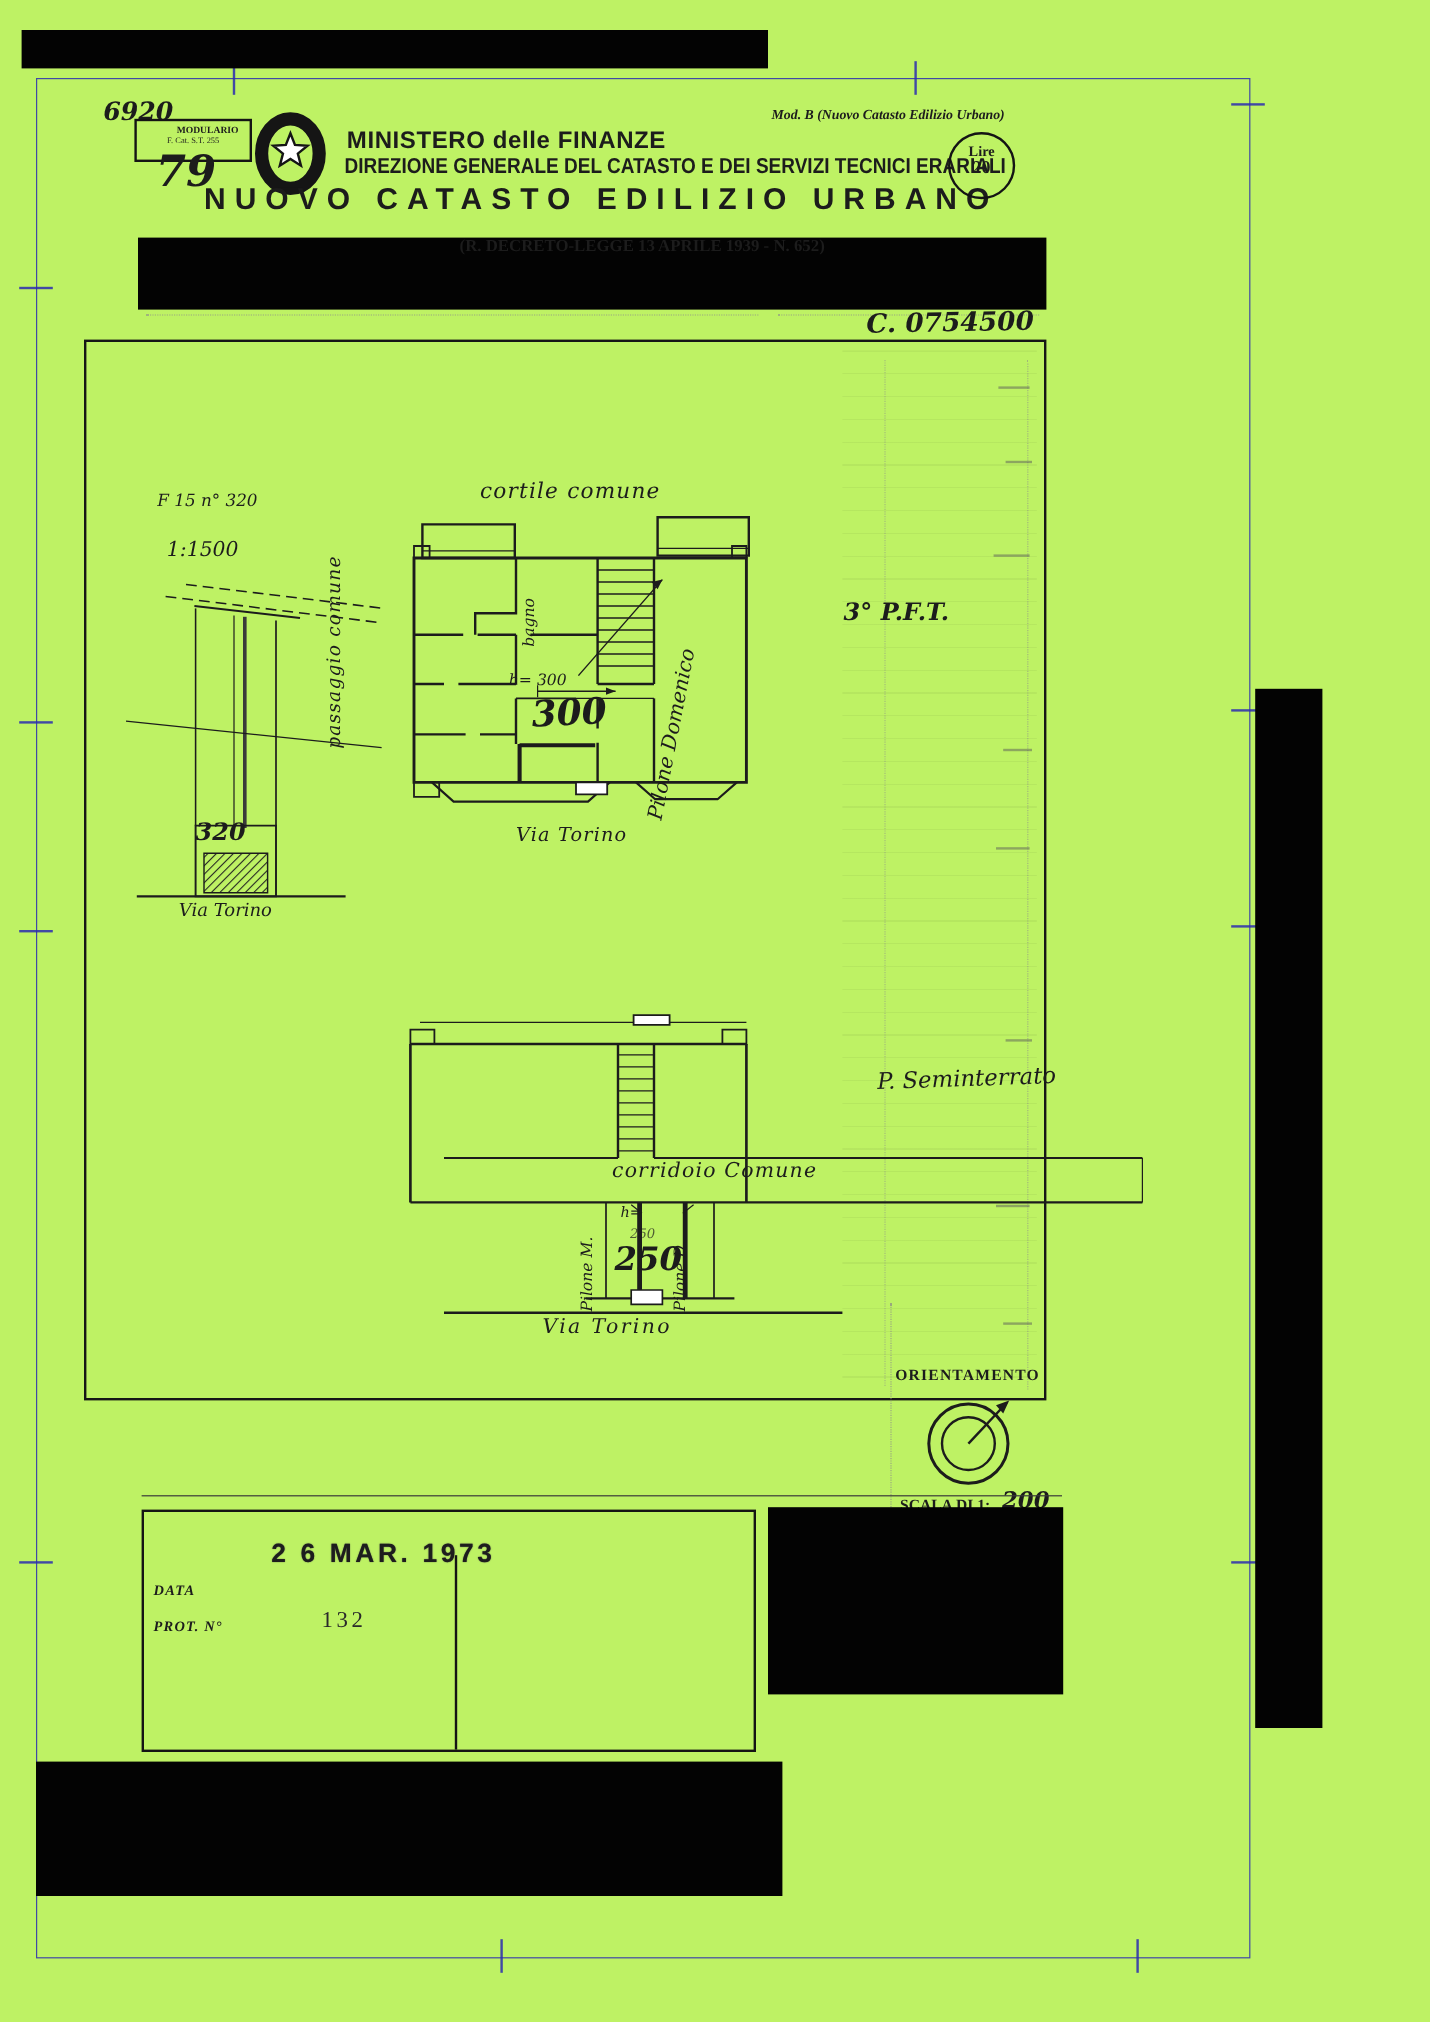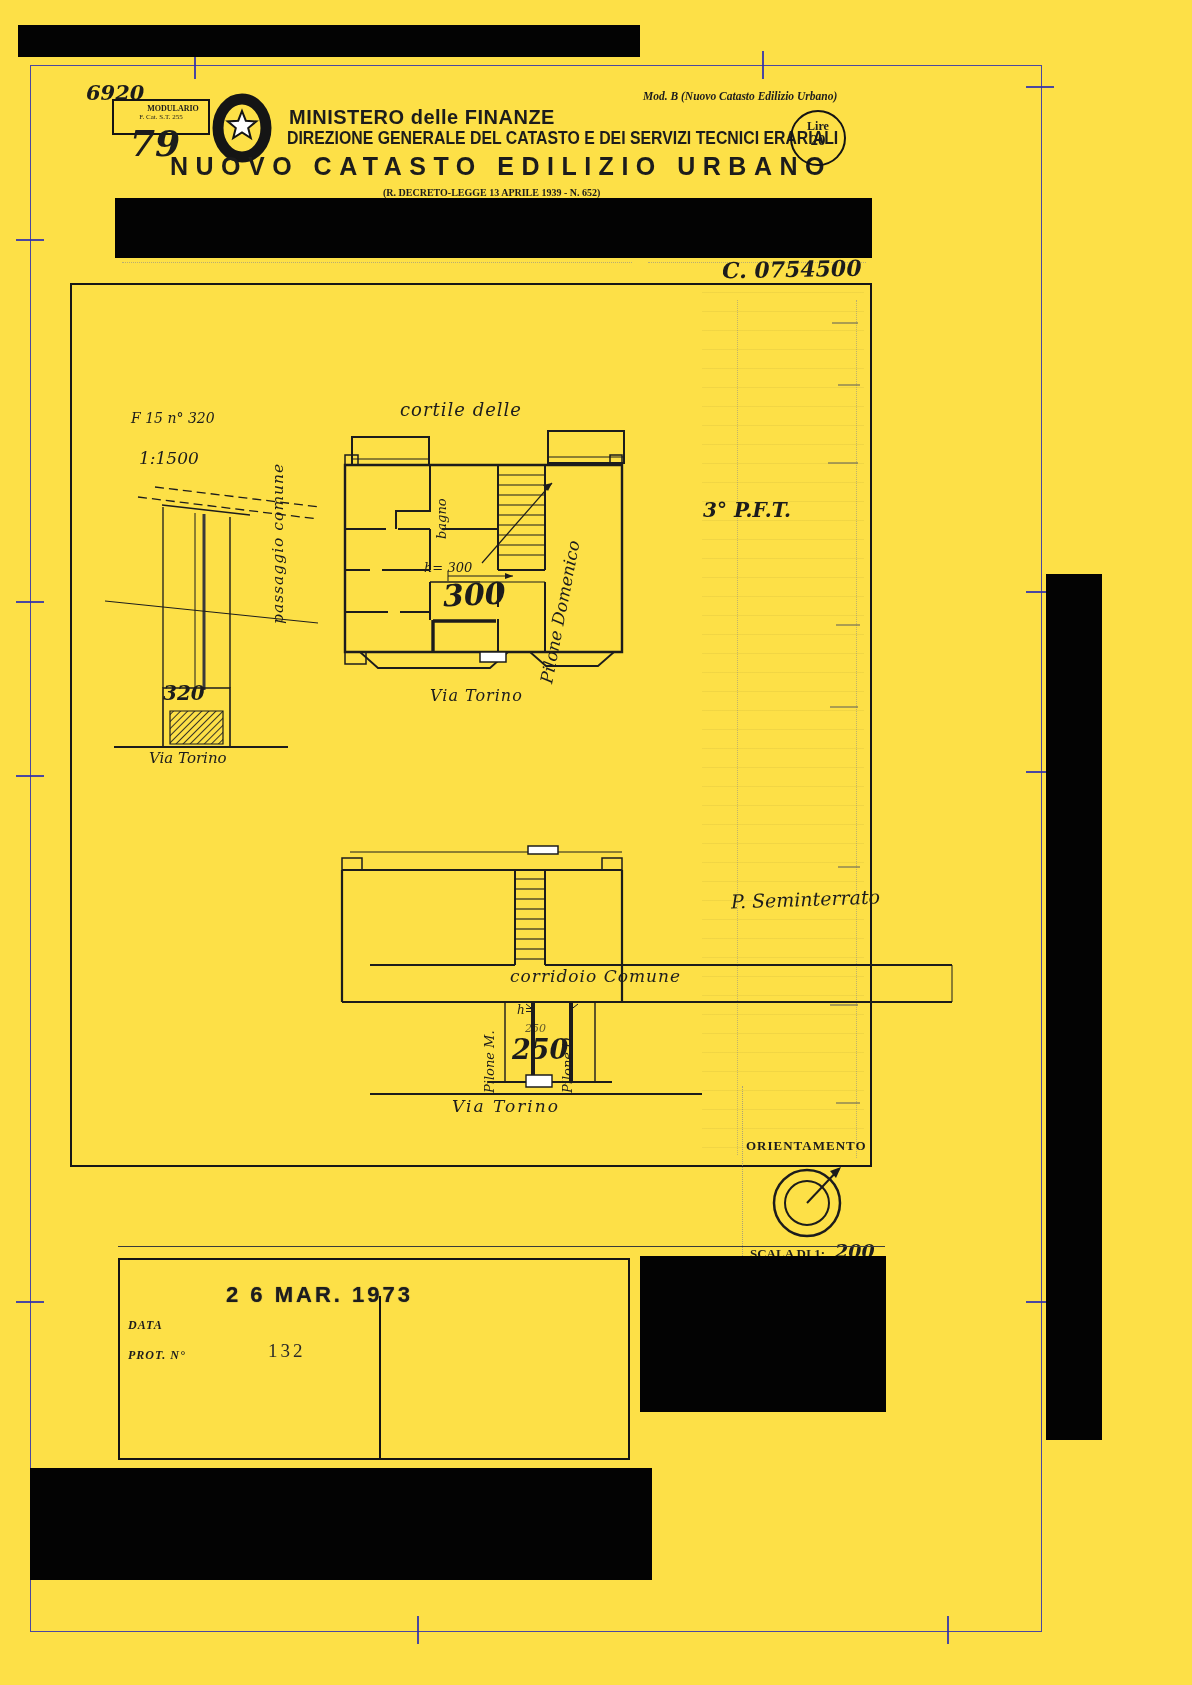--- a/index.html
+++ b/index.html
@@ -1,16 +1,16 @@
 <!DOCTYPE html>
 <html><head>
 <meta charset="utf-8">
 <style>
   html,body{margin:0;padding:0;background:#fff;}
-  #page{position:relative;width:1192px;height:1685px;background:#fde047;overflow:hidden;
+  #page{position:relative;width:1192px;height:1685px;background:#bef264;overflow:hidden;
         font-family:"Liberation Serif", serif;color:#1c1c1c;}
   .abs{position:absolute;}
   
   .blue-frame{position:absolute;left:30px;top:65px;width:1010px;height:1565px;
               border:1px solid #2b2bb0;opacity:.85;}
   .tickv{position:absolute;width:2px;height:28px;background:#2b2bb0;opacity:.85;}
   .tickh{position:absolute;width:28px;height:2px;background:#2b2bb0;opacity:.85;}
   
   .redact{position:absolute;background:#030303;}
   
@@ -66,21 +66,21 @@
 
   <svg style="left:210px;top:94px;" width="64" height="72" viewBox="0 0 64 72">
     <ellipse cx="32" cy="34" rx="24" ry="29" fill="none" stroke="#151515" stroke-width="11"></ellipse>
     <polygon points="32,17 35.8,26.7 46.3,27.4 38.2,34.0 40.8,44.1 32,38.5 23.2,44.1 25.8,34.0 17.7,27.4 28.2,26.7" fill="#ffffff" stroke="#151515" stroke-width="2"></polygon>
     <line x1="22" y1="64" x2="42" y2="64" stroke="#151515" stroke-width="4"></line>
   </svg>
 
   <div class="abs sans" style="left:289px;top:106px;font-size:20px;font-weight:bold;letter-spacing:.5px;">MINISTERO delle FINANZE</div>
   <div class="abs sans" style="left:287px;top:128px;font-size:18px;font-weight:bold;transform:scaleX(.88);transform-origin:0 0;white-space:nowrap;">DIREZIONE GENERALE DEL CATASTO E DEI SERVIZI TECNICI ERARIALI</div>
   <div class="abs sans" style="left:170px;top:152px;font-size:25px;font-weight:700;letter-spacing:.30em;white-space:nowrap;">NUOVO CATASTO EDILIZIO URBANO</div>
-  <div class="abs serif" style="left:383px;top:187px;font-size:10px;font-weight:bold;">(R. DECRETO-LEGGE 13 APRILE 1939 - N. 652)</div>
+  <div class="abs serif" style="left:383px;top:198px;font-size:14px;font-weight:bold;">(R. DECRETO-LEGGE 13 APRILE 1939 - N. 652)</div>
 
   <div class="abs serif" style="left:643px;top:90px;font-size:11.5px;font-weight:bold;font-style:italic;">Mod. B (Nuovo Catasto Edilizio Urbano)</div>
 
   <div class="abs" style="left:790px;top:110px;width:52px;height:52px;border:2.5px solid #141414;border-radius:50%;text-align:center;">
     <div class="serif" style="font-size:12px;font-weight:bold;margin-top:8px;line-height:12px;">Lire</div>
     <div class="serif" style="font-size:15px;font-weight:bold;line-height:16px;">20</div>
   </div>
 
   <div class="abs hw" style="left:722px;top:256px;font-size:22px;font-weight:bold;transform:rotate(-1deg);">C. 0754500</div>
 
@@ -117,21 +117,21 @@
     <rect x="63" y="293" width="67" height="59" stroke-width="1.6"></rect>
     <rect x="70" y="316" width="53" height="33" fill="url(#hatchp)" stroke-width="1.2"></rect>
     <path d="M14,352 H188" stroke-width="2"></path>
   </svg>
 
   <div class="abs hw" style="left:163px;top:681px;font-size:20px;font-weight:bold;">320</div>
   <div class="abs hw" style="left:149px;top:749px;font-size:15px;">Via Torino</div>
 
   <div class="vlabel hw" style="left:287px;top:606px;font-size:15.5px;letter-spacing:1px;">passaggio comune</div>
 
-  <div class="abs hw" style="left:400px;top:399px;font-size:18px;letter-spacing:1px;">cortile delle</div>
+  <div class="abs hw" style="left:400px;top:399px;font-size:18px;letter-spacing:1px;">cortile comune</div>
 
   <svg style="left:330px;top:425px;" width="350" height="290" viewBox="0 0 350 290" fill="none" stroke="#1c1c1c">
     <rect x="15" y="40" width="277" height="187" stroke-width="2.4"></rect>
     <rect x="22" y="12" width="77" height="28" stroke-width="2"></rect>
     <line x1="22" y1="34" x2="99" y2="34" stroke-width="1"></line>
     <rect x="218" y="6" width="76" height="32" stroke-width="2"></rect>
     <line x1="218" y1="32" x2="294" y2="32" stroke-width="1"></line>
     <path d="M15,40 V30 H28 V40" stroke-width="1.5"></path>
     <path d="M292,40 V30 H280 V40" stroke-width="1.5"></path>
     <path d="M100,40 V86 H66 V104" stroke-width="2"></path>

